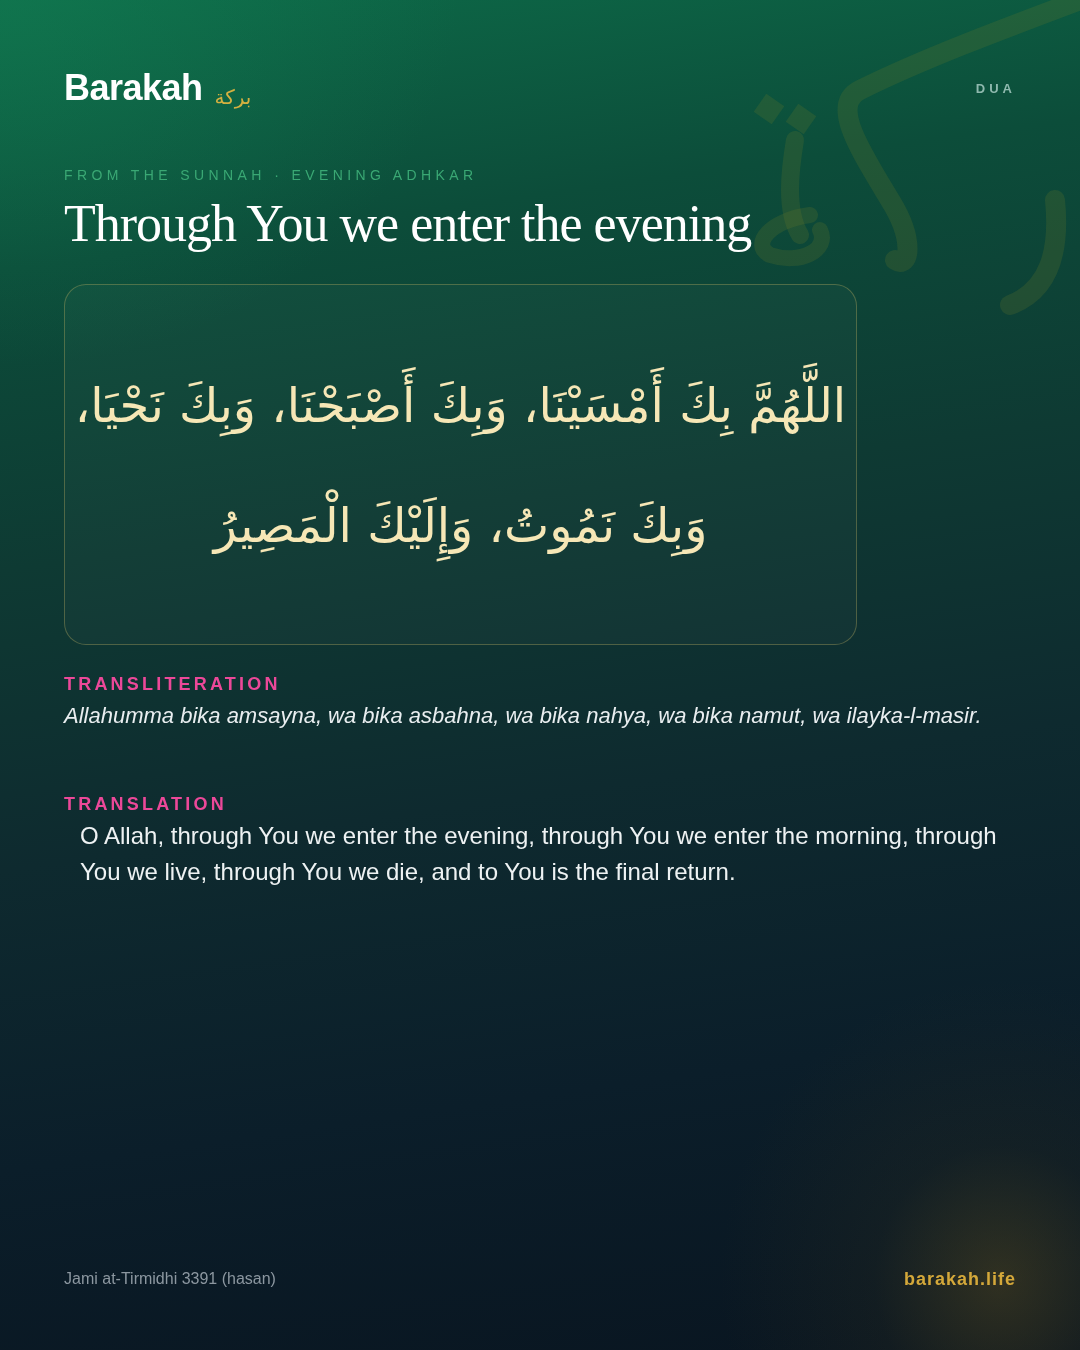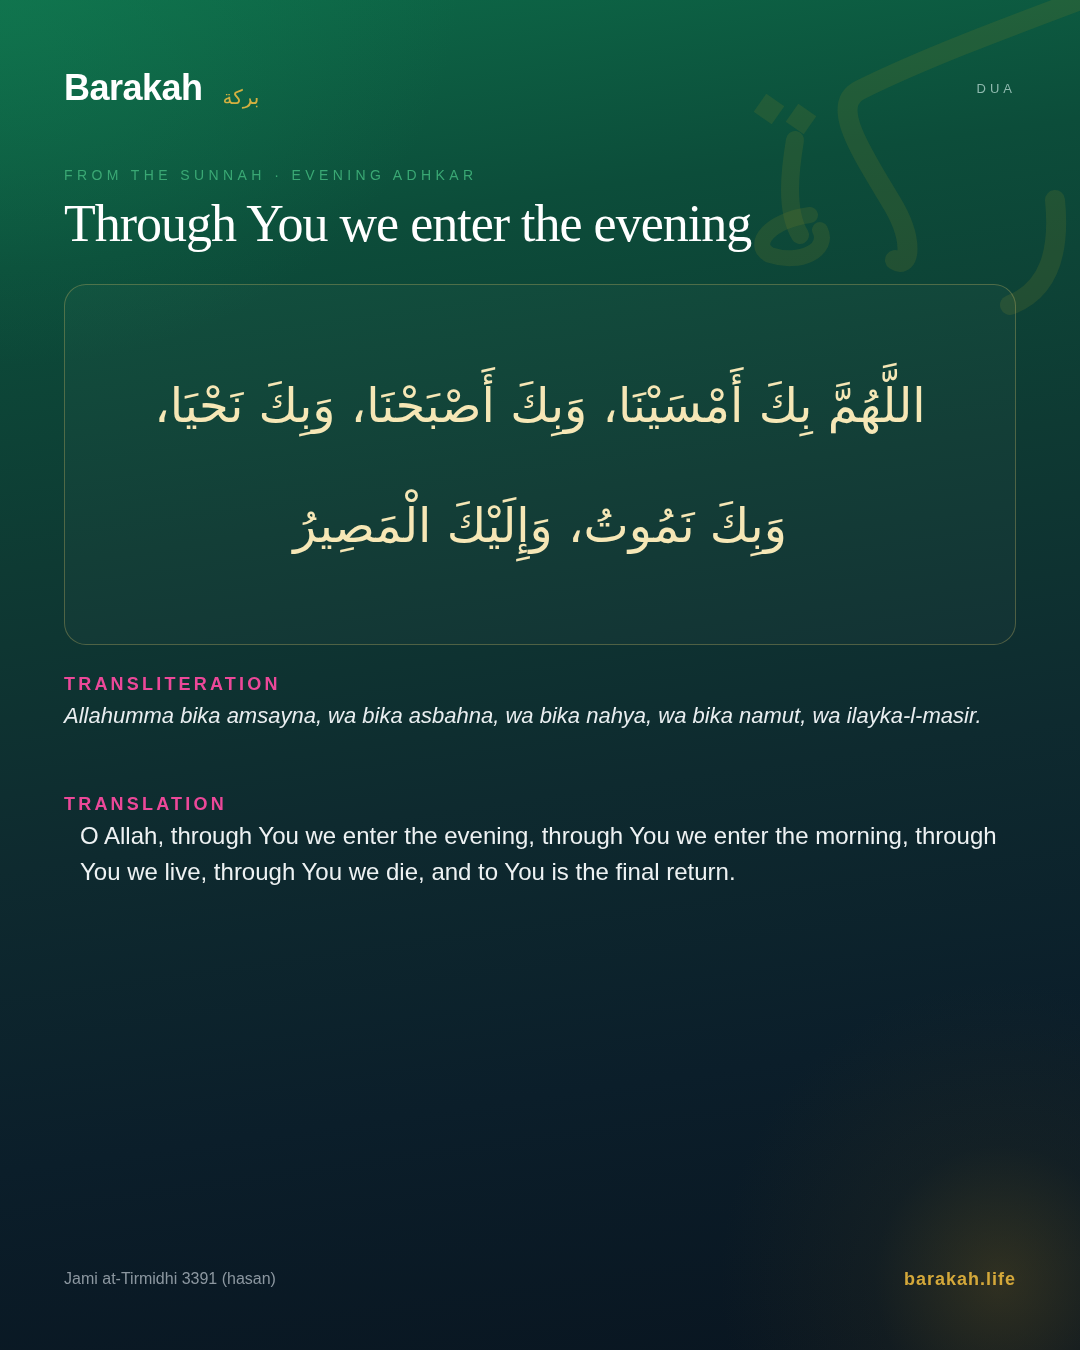--- a/index.html
+++ b/index.html
@@ -18,43 +18,43 @@
       pointer-events: none;
     }
     .watermark {
       position: absolute; right: -40px; top: -30px; width: 460px; height: 420px;
       pointer-events: none;
     }
     .header {
       position: absolute; left: 64px; top: 66px; right: 64px; height: 44px;
       display: flex; align-items: center; justify-content: space-between;
     }
-    .brand { display: flex; align-items: baseline; gap: 20px; }
+    .brand { display: flex; align-items: baseline; gap: 12px; }
     .brand-name {
       font-size: 36px; font-weight: 700; letter-spacing: -0.5px; color: #ffffff;
     }
     .brand-arabic {
       font-family: "DejaVu Sans", sans-serif;
       font-size: 20px; color: #d4b040; position: relative; top: 4px;
     }
     .section-tag {
-      font-size: 13px; letter-spacing: 4px; color: #8fb9ae; font-weight: 400;
+      font-size: 13px; letter-spacing: 4px; color: #8fb9ae; font-weight: 700;
     }
     .kicker {
       position: absolute; left: 64px; top: 167px;
       font-size: 14px; letter-spacing: 4.4px; color: #3aa874; font-weight: 400;
     }
     .title {
       position: absolute; left: 64px; top: 192px;
       font-family: "Liberation Serif", "DejaVu Serif", serif;
       font-size: 52px; font-weight: 400; color: #ffffff; letter-spacing: -1px;
       line-height: 64px; white-space: nowrap;
     }
     .arabic-card {
-      position: absolute; left: 64px; top: 284px; width: 952px; height: 361px;
+      position: absolute; left: 64px; top: 284px; width: 793px; height: 361px;
       border: 1px solid rgba(196,178,96,0.35);
       border-radius: 22px;
       background: rgba(255,255,255,0.025);
       display: flex; flex-direction: column; align-items: center; justify-content: center;
     }
     .arabic-text {
       direction: rtl;
       font-family: "DejaVu Sans", sans-serif;
       font-size: 48px; line-height: 120px; color: #f6e7b6;
       text-align: center; width: 820px;

